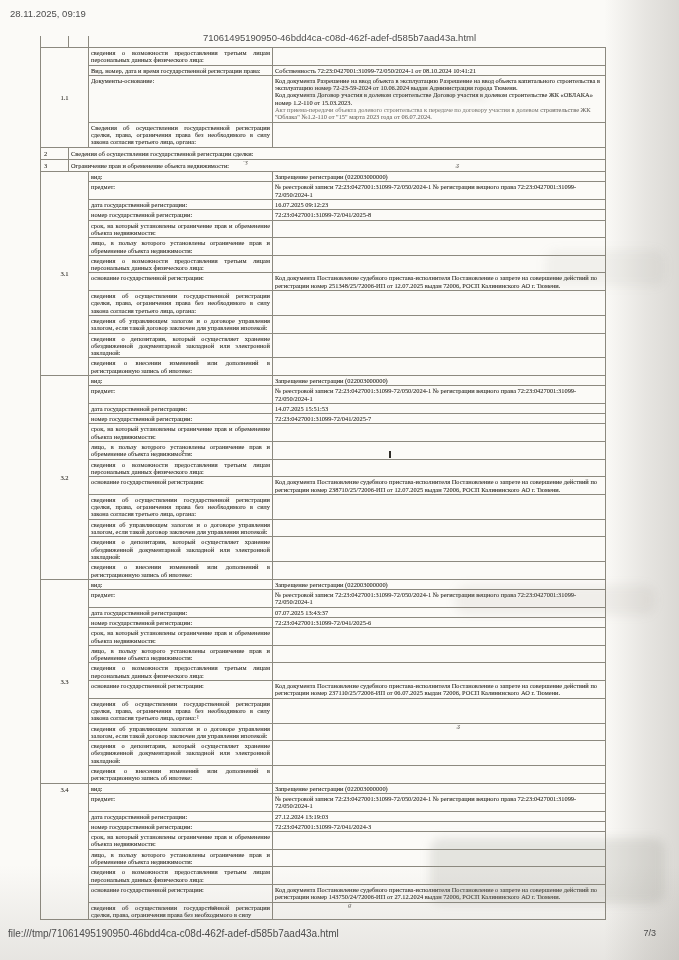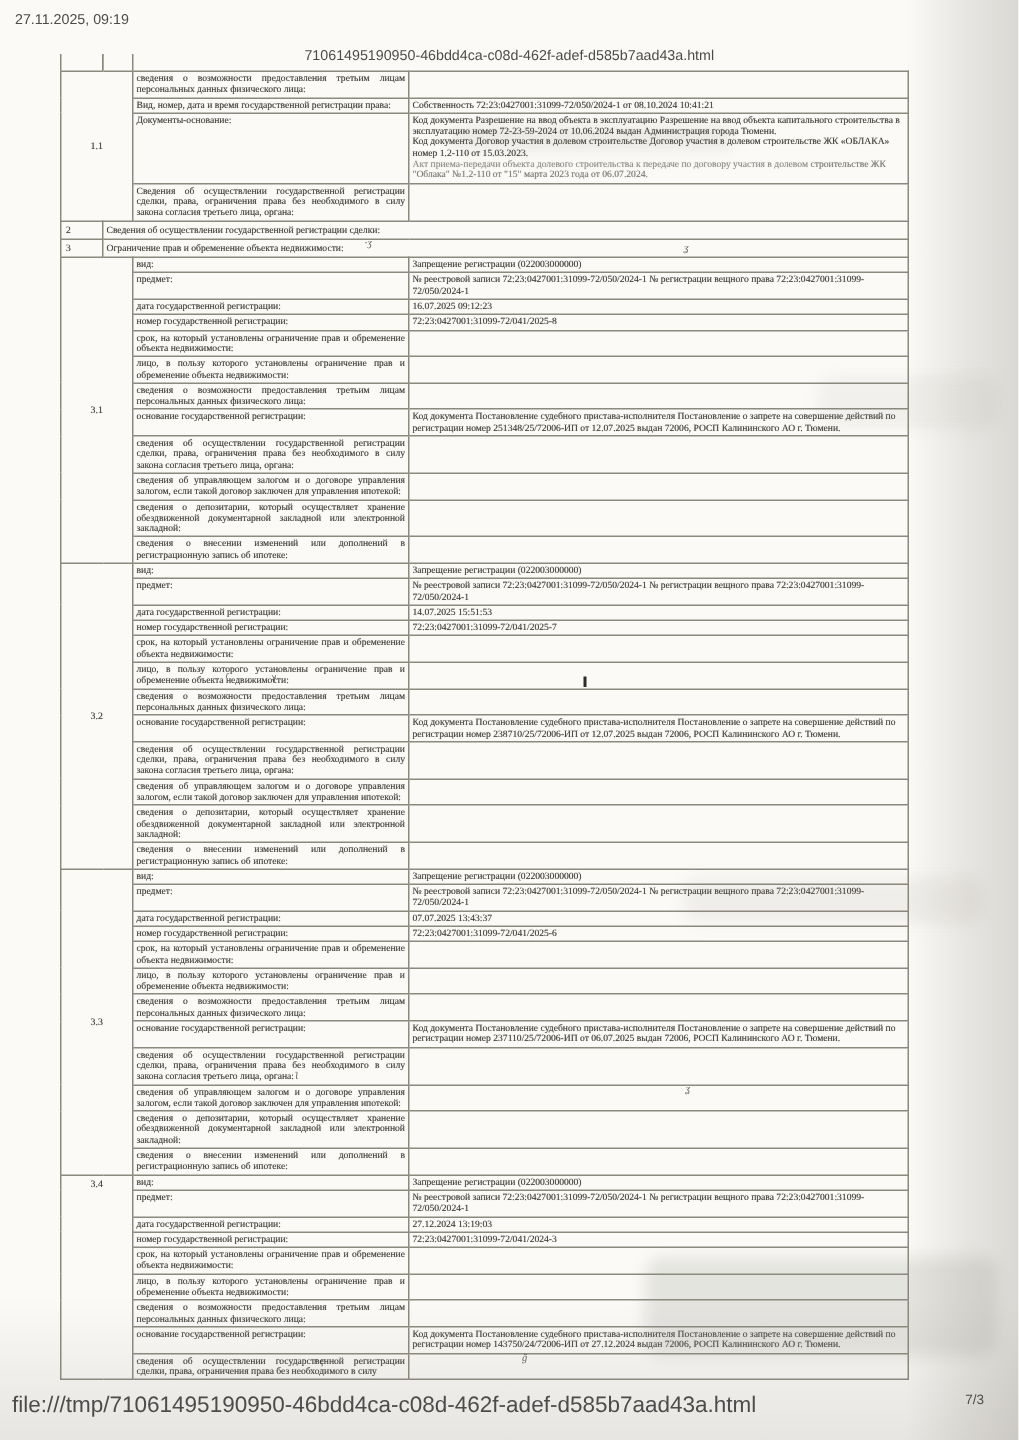--- a/index.html
+++ b/index.html
@@ -5,21 +5,21 @@
   html,body{margin:0;padding:0;}
   body{width:679px;height:960px;overflow:hidden;background:#fbfaf7;position:relative;
        font-family:"Liberation Serif",serif;}
   .page{position:absolute;inset:0;}
 
   
   .print-hf{position:absolute;left:0;right:0;color:#4c4c4c;
             font-family:"Liberation Sans",sans-serif;font-size:9.5px;}
   .hf-date{position:absolute;left:10px;top:0;}
   .hf-file{position:absolute;left:0;right:0;text-align:center;top:0;margin-top:24px;}
-  .hf-url{position:absolute;left:8px;top:0;font-size:15px;}
+  .hf-url{position:absolute;left:8px;top:0;font-size:10px;}
   .hf-page{position:absolute;right:23px;top:0;font-size:9px;}
 
   
   .doc-table{position:absolute;left:40px;top:47px;width:565px;
              border-collapse:collapse;table-layout:fixed;
              color:#44423c;font-size:6.4px;line-height:7.3px;
              text-shadow:0 0 0.5px rgba(68,66,60,0.55);}
   .doc-table td{border:1px solid #8c897f;vertical-align:top;padding:1px 2px;
                 word-wrap:break-word;}
   td.num{text-align:center;vertical-align:middle;font-size:6.6px;}
@@ -53,21 +53,21 @@
   .mark{position:absolute;color:rgba(52,50,44,0.78);font-size:7px;font-style:italic;
         font-family:"Liberation Serif",serif;}
   .caret-bar{position:absolute;left:389px;top:451px;width:2px;height:7px;background:#2e2c28;}
 </style>
 </head>
 <body>
 
 <div class="page">
 
   <div class="print-hf" style="top:8px;height:14px;">
-    <span class="hf-date">27.11.2025, 09:19</span>
+    <span class="hf-date">28.11.2025, 09:19</span>
     <span class="hf-file">71061495190950-46bdd4ca-c08d-462f-adef-d585b7aad43a.html</span>
   </div>
 
   <div class="stub stub-a"></div>
   <div class="stub stub-b"></div>
 
   <table class="doc-table">
     <colgroup>
         <col style="width:28px">
         <col style="width:20px">

